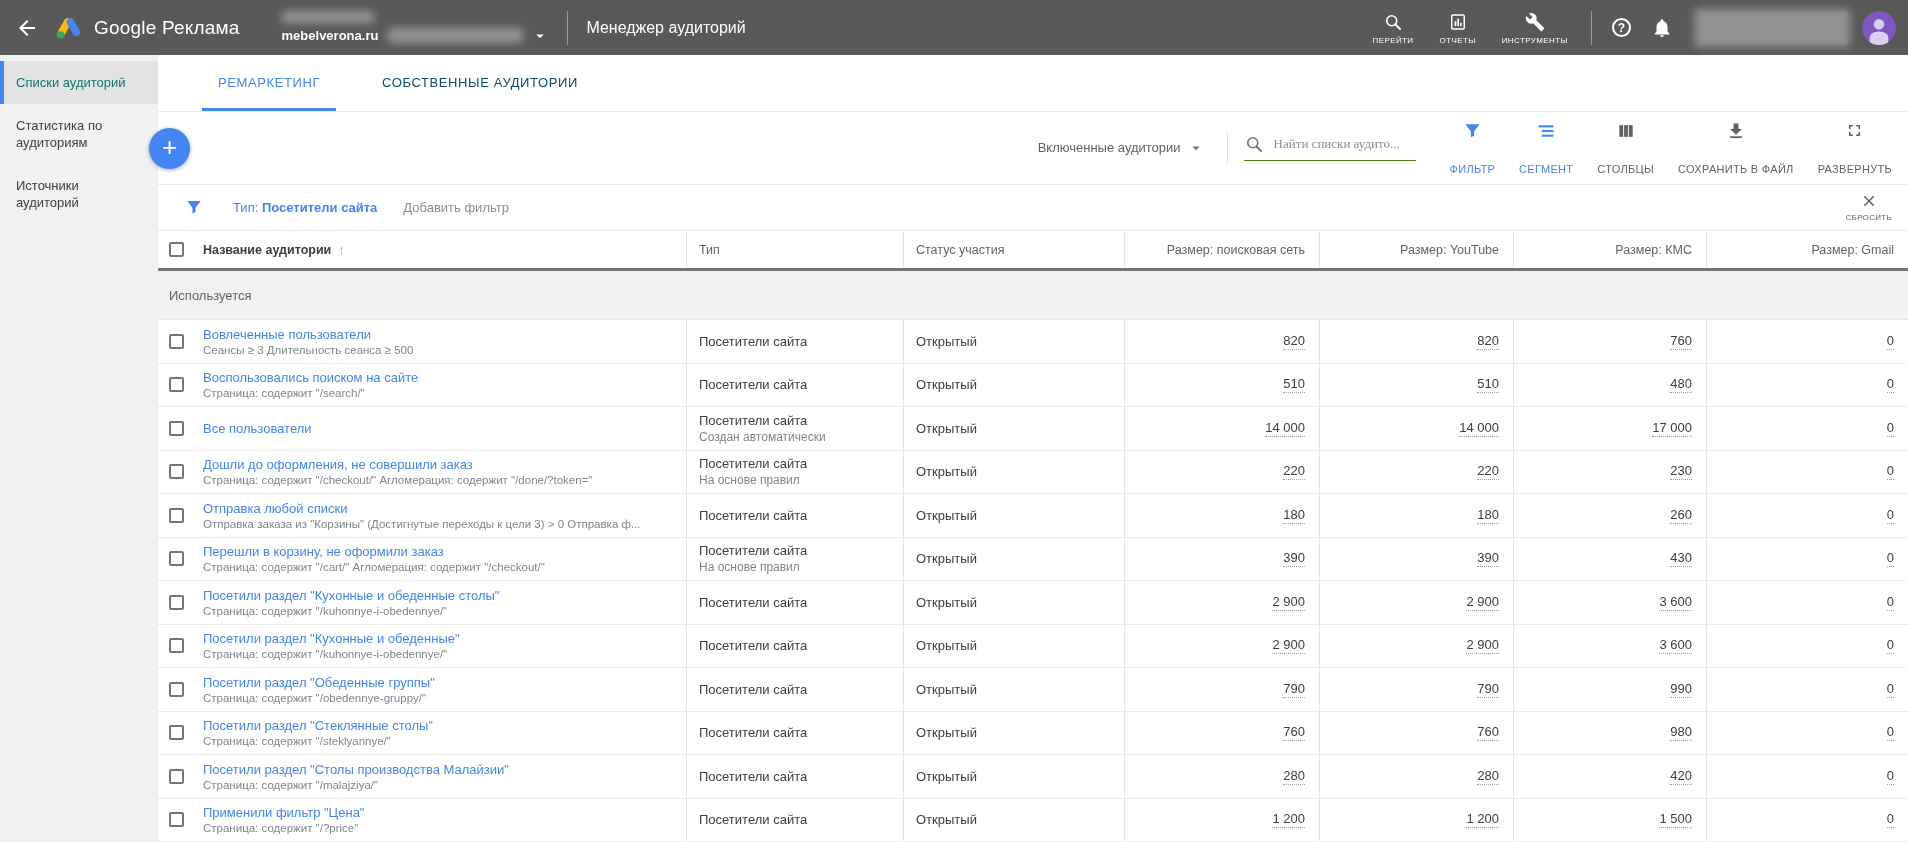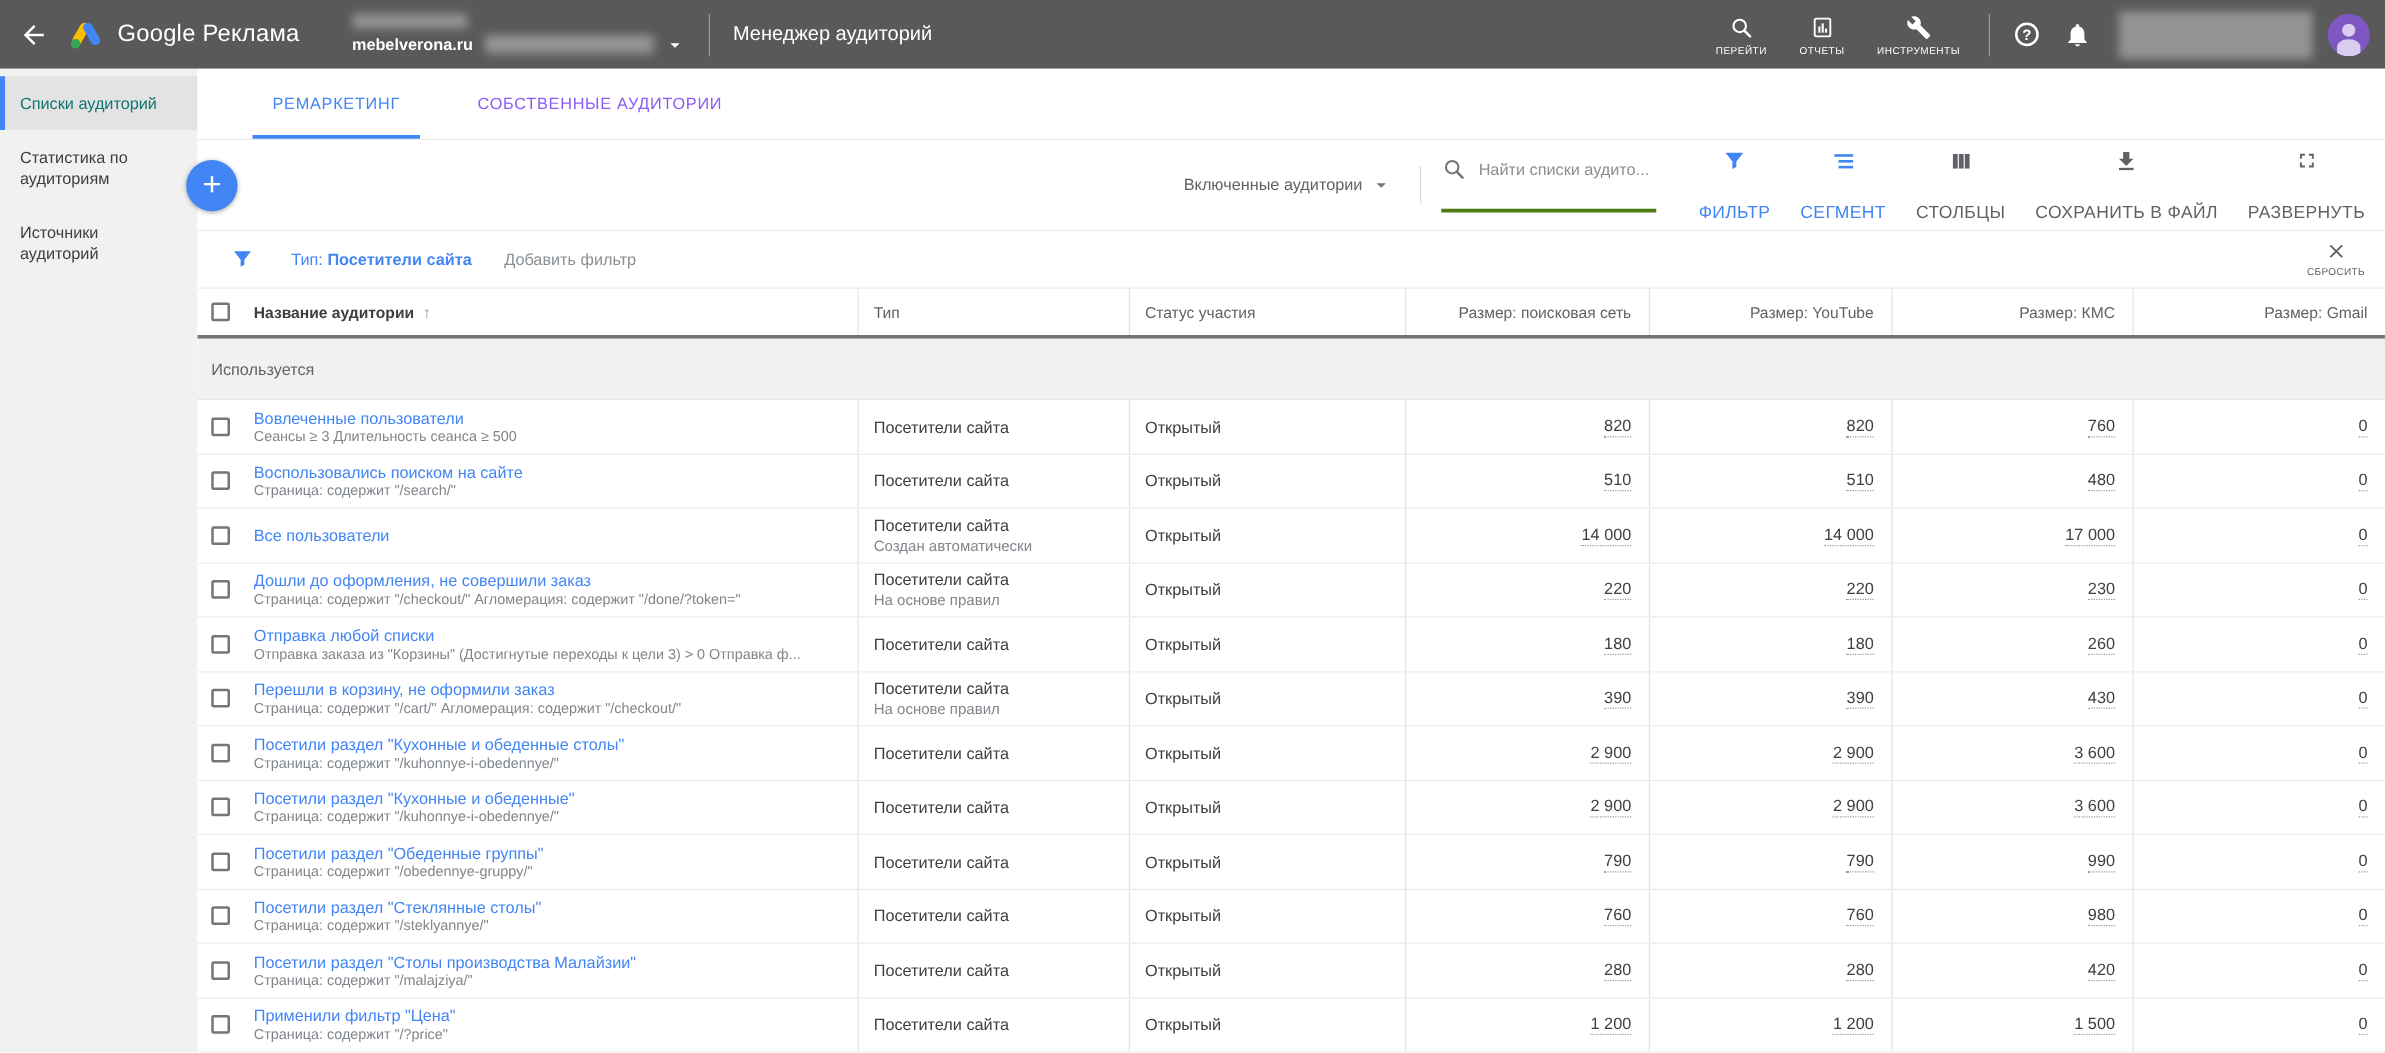--- a/index.html
+++ b/index.html
@@ -33,39 +33,39 @@
 
   
   .shell { display:flex; height:787px; }
   .sidebar { width:158px; background:#f1f1f1; padding-top:6px; flex:none; }
   .side-item { padding:13px 16px; font-size:13px; line-height:17px; color:#3c4043; cursor:pointer; }
   .side-item.active { background:#e3e3e3; color:#0f766e; border-left:4px solid #4285f4; padding-left:12px; }
   .main { flex:1; display:flex; flex-direction:column; background:#fff; min-width:0; }
 
   
   .tabs { height:58px; border-bottom:1px solid #e8eaed; display:flex; padding-left:44px; }
-  .tab { display:flex; align-items:center; padding:0 16px; font-size:13px; font-weight:500; letter-spacing:.6px; color:#8b5cf6; cursor:pointer; position:relative; white-space:nowrap; }
+  .tab { display:flex; align-items:center; padding:0 16px; font-size:13px; font-weight:500; letter-spacing:.6px; color:#0c4a6e; cursor:pointer; position:relative; white-space:nowrap; }
   .tab + .tab { margin-left:30px; }
   .tab.active { color:#4285f4; }
   .tab.active::after { content:""; position:absolute; left:0; right:0; bottom:0; height:3px; background:#4285f4; }
 
   
   .toolbar { height:75px; border-bottom:1px solid #e8eaed; display:flex; align-items:center; justify-content:flex-end; padding-right:14px; position:relative; }
   .fab { position:absolute; left:-9px; top:16px; width:41px; height:41px; border-radius:50%; background:#4285f4; color:#fff; font-size:26px; line-height:38px; text-align:center; box-shadow:0 1px 4px rgba(0,0,0,.35); cursor:pointer; z-index:2; }
   .dd { display:flex; align-items:center; font-size:13px; color:#5f6368; margin-right:22px; cursor:pointer; }
   .dd .caret { width:18px; height:18px; margin-left:6px; color:#757575; }
   .v-divider { width:1px; height:30px; background:#dadce0; margin-right:16px; }
-  .searchbox { display:flex; align-items:center; border-bottom:3px solid #4d7c0f; padding-bottom:22px; margin-right:22px; }
+  .searchbox { display:flex; align-items:center; border-bottom:1px solid #4d7c0f; padding-bottom:6px; margin-right:22px;font-family:Liberation Serif, serif; }
   .searchbox .s-ic { width:20px; height:20px; color:#757575; }
   .searchbox input { border:none; outline:none; background:transparent; font-family:inherit; font-size:13px; color:#3c4043; width:142px; margin-left:10px; }
   .searchbox input::placeholder { color:#8a8f94; }
   .tool-btn { display:flex; flex-direction:column; align-items:center; margin:0 12px; color:#5f6368; cursor:pointer; }
   .tool-btn:last-child { margin-right:2px; }
   .tool-btn .t-ic { width:20px; height:20px; display:flex; align-items:center; justify-content:center; }
-  .tool-btn .t-lbl { font-size:14px; letter-spacing:.3px; margin-top:22px; white-space:nowrap; }
+  .tool-btn .t-lbl { font-size:11px; letter-spacing:.3px; margin-top:22px; white-space:nowrap; }
   .tool-btn.accent { color:#4285f4; }
 
   
   .filterbar { height:47px; border-bottom:1px solid #e8eaed; display:flex; align-items:center; padding-left:27px; position:relative; }
   .funnel { width:18px; height:18px; color:#4285f4; }
   .chip { margin-left:30px; font-size:13px; color:#4285f4; white-space:nowrap; }
   .chip b { font-weight:bold; }
   .add-filter { margin-left:26px; font-size:13px; color:#8a8f94; cursor:pointer; }
   .reset { position:absolute; right:16px; top:7px; display:flex; flex-direction:column; align-items:center; color:#5f6368; cursor:pointer; }
   .reset .x-ic { width:18px; height:18px; }

